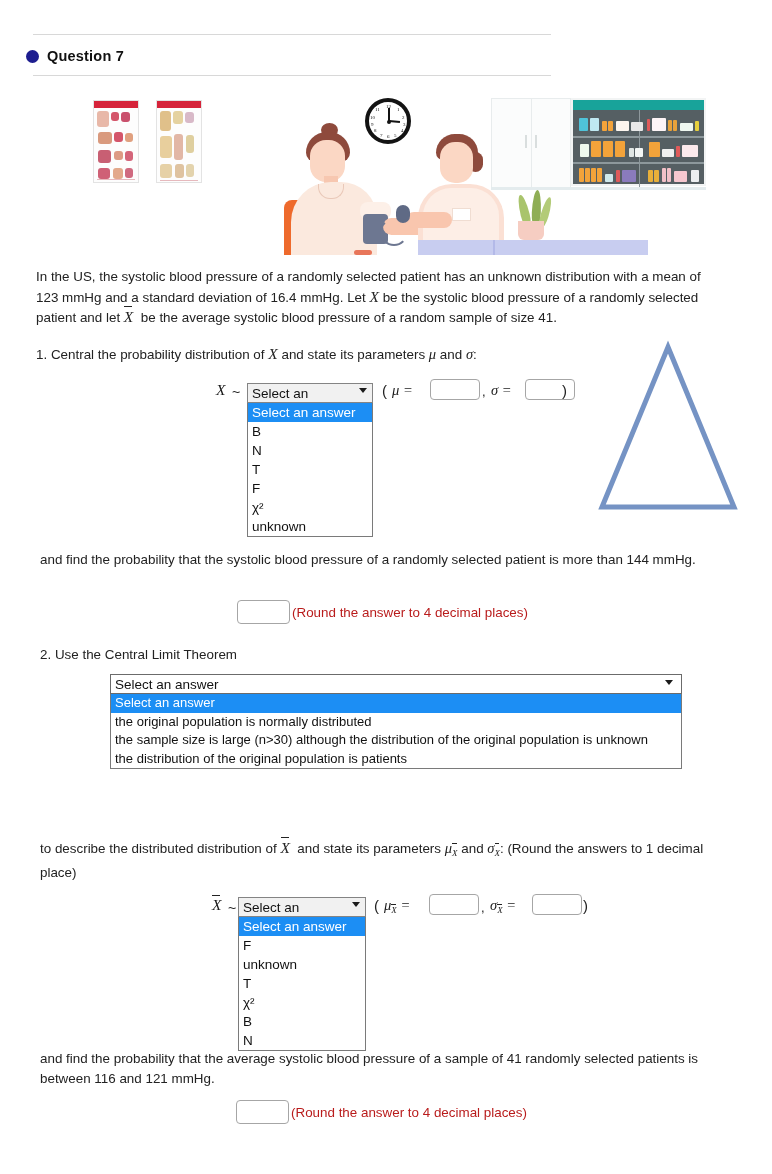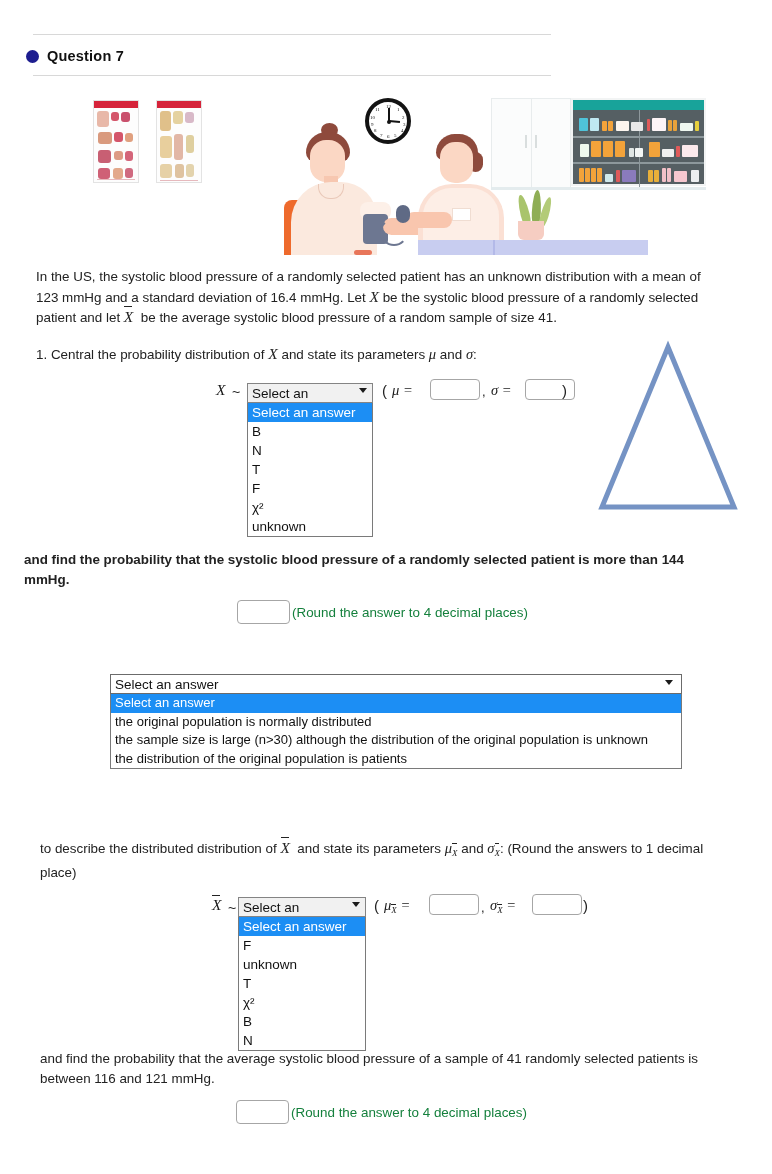--- a/index.html
+++ b/index.html
@@ -91,21 +91,21 @@
   .selbox.wide{background:#fff;border:1px solid #6b6b6b;}
   .droplist{position:absolute;box-sizing:border-box;background:#fff;border:1px solid #7a7a7a;
           border-top:none;z-index:30;}
   .opt{font-size:13.5px;line-height:19px;padding:0 0 0 4px;color:#111;white-space:nowrap;}
   .opt.sel{background:#1c8ef4;color:#fff;}
   .opt.small{line-height:18.5px;font-size:13px;}
   .tbox{position:absolute;box-sizing:border-box;background:#fff;border:1px solid #a6a6a6;border-radius:4px;}
 
   
   .tri{position:absolute;left:578px;top:305px;width:180px;height:190px;}
-  .note{position:absolute;font-size:13.4px;color:#15803d;}
+  .note{position:absolute;font-size:13.4px;color:#b91c1c;}
 </style>
 </head>
 <body>
 
 <div class="page">
 
   <div class="hr-top"></div>
   <div class="q-dot"></div>
   <div class="q-title">Question 7</div>
   <div class="hr-bot"></div>
@@ -281,25 +281,29 @@
   </div>
 
   <div style="position:absolute;left:382px;top:356px;font-size:15px;color:#222;">(</div>
   <div class="mathu" style="position:absolute;left:392px;top:356px;">μ =</div>
   <input class="tbox" style="left: 430px; top: 353px; width: 50px; height: 21px;" value="">
   <div style="position:absolute;left:482px;top:358px;font-size:13px;color:#222;">,</div>
   <div class="mathu" style="position:absolute;left:491px;top:356px;">σ =</div>
   <input class="tbox" style="left: 525px; top: 353px; width: 50px; height: 21px;" value="">
   <div style="position:absolute;left:562px;top:356px;font-size:15px;color:#222;">)</div>
 
-  <div class="para" style="left:24px;top:524px;width:690px;font-weight:bold;">and find the probability that the systolic blood pressure of a randomly selected patient is more than 144 mmHg.</div>
+  <div class="para" style="left:40px;top:524px;width:690px;">and find the probability that the systolic blood pressure of a randomly selected patient is more than 144 mmHg.</div>
 
   <input class="tbox" style="left: 237px; top: 574px; width: 53px; height: 24px;" value="">
   <div class="note" style="left:292px;top:579px;">(Round the answer to 4 decimal places)</div>
 
+  <div class="para" style="left:40px;top:619px;">
+    <span>2.</span>
+    <span>Use the Central Limit Theorem</span>
+  </div>
 
   <div class="selbox wide" style="left:110px;top:648px;width:572px;">
     <span>Select an answer</span>
     <span class="carr" style="right:8px;top:5px;"></span>
   </div>
   <div class="droplist" style="left:110px;top:668px;width:572px;">
     <div class="opt small sel">Select an answer</div>
     <div class="opt small">the original population is normally distributed</div>
     <div class="opt small">the sample size is large (n&gt;30) although the distribution of the original population is unknown</div>
     <div class="opt small">the distribution of the original population is patients</div>

